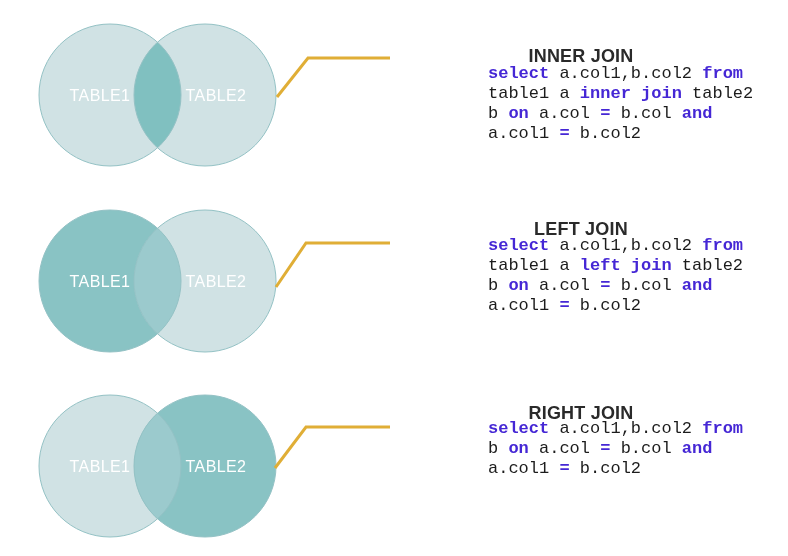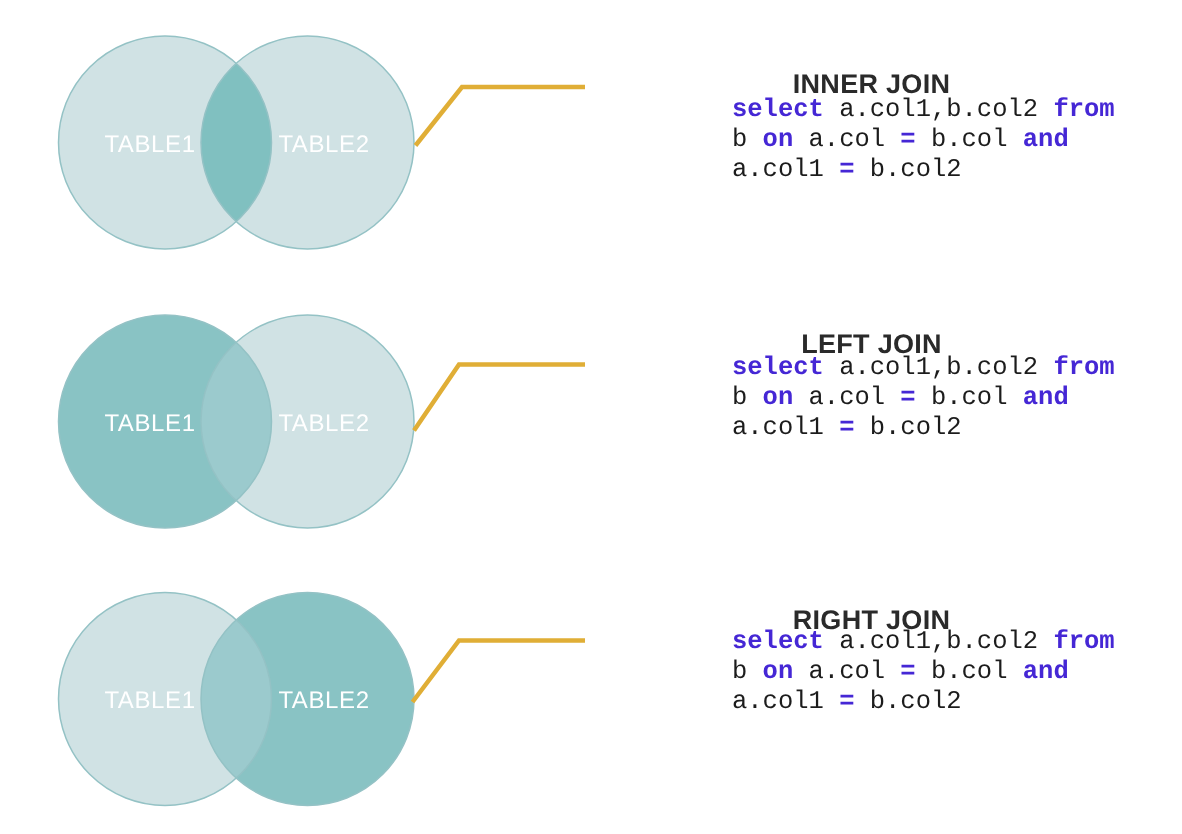--- a/index.html
+++ b/index.html
@@ -114,27 +114,29 @@
       <circle class="outline" cx="205" cy="466" r="71" stroke="#94c2c5"></circle>
       <text class="venn-label" x="100" y="472" fill="#ffffff">TABLE1</text>
       <text class="venn-label" x="216" y="472" fill="#ffffff">TABLE2</text>
       <polyline class="connector" points="275,468 306,427 390,427" stroke="#e0ae36"></polyline>
     </g>
   </svg>
 
   <h2 class="join-title t1">INNER JOIN</h2>
   <div class="code-block c1">
       <div class="code-line"><span class="kw">select </span><span class="pl">a.col1,b.col2 </span><span class="kw">from</span></div>
+      <div class="code-line"><span class="pl">table1 a </span><span class="kw">inner join </span><span class="pl">table2</span></div>
       <div class="code-line"><span class="pl">b </span><span class="kw">on </span><span class="pl">a.col </span><span class="kw">= </span><span class="pl">b.col </span><span class="kw">and</span></div>
       <div class="code-line"><span class="pl">a.col1 </span><span class="kw">= </span><span class="pl">b.col2</span></div>
     </div>
 
   <h2 class="join-title t2">LEFT JOIN</h2>
   <div class="code-block c2">
       <div class="code-line"><span class="kw">select </span><span class="pl">a.col1,b.col2 </span><span class="kw">from</span></div>
+      <div class="code-line"><span class="pl">table1 a </span><span class="kw">left join </span><span class="pl">table2</span></div>
       <div class="code-line"><span class="pl">b </span><span class="kw">on </span><span class="pl">a.col </span><span class="kw">= </span><span class="pl">b.col </span><span class="kw">and</span></div>
       <div class="code-line"><span class="pl">a.col1 </span><span class="kw">= </span><span class="pl">b.col2</span></div>
     </div>
 
   <h2 class="join-title t3">RIGHT JOIN</h2>
   <div class="code-block c3">
       <div class="code-line"><span class="kw">select </span><span class="pl">a.col1,b.col2 </span><span class="kw">from</span></div>
       <div class="code-line"><span class="pl">b </span><span class="kw">on </span><span class="pl">a.col </span><span class="kw">= </span><span class="pl">b.col </span><span class="kw">and</span></div>
       <div class="code-line"><span class="pl">a.col1 </span><span class="kw">= </span><span class="pl">b.col2</span></div>
     </div>

